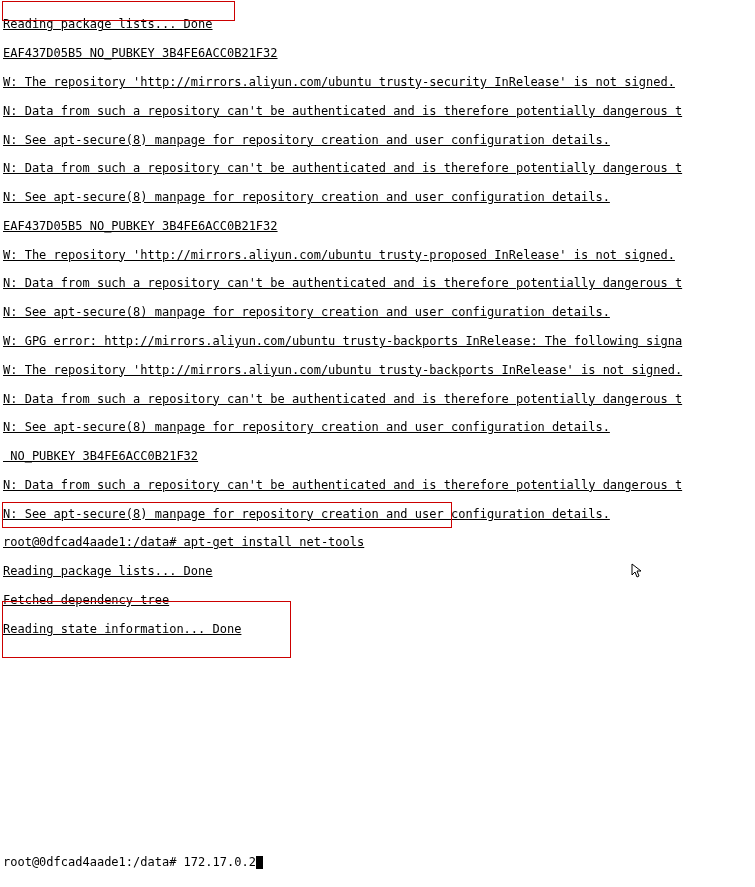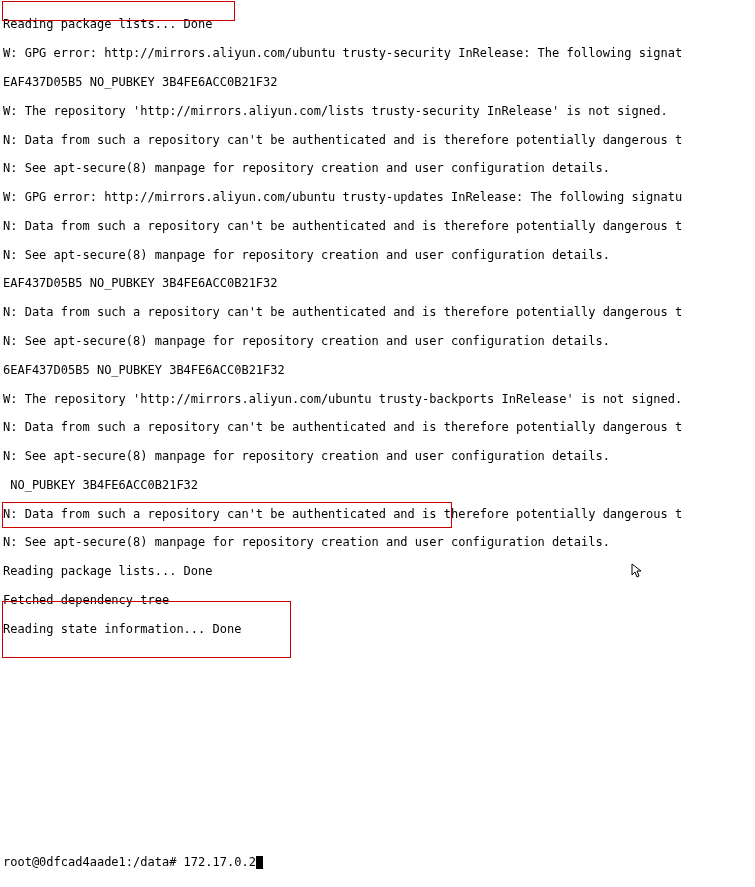--- a/index.html
+++ b/index.html
@@ -20,20 +20,21 @@
     }
     .terminal {
       white-space: pre;
       position: absolute;
       top: 0;
       left: 0;
       padding: 3px;
     }
     .line {
       display: block;
+      text-decoration: underline;
     }
     .strike {
       text-decoration: line-through;
     }
     .red-box-1 {
       position: absolute;
       top: 1px;
       left: 2px;
       width: 233px;
       height: 20px;
@@ -77,38 +78,38 @@
       bottom: 18px;
       left: 3px;
       white-space: pre;
     }
   </style>
 </head>
 <body>
 
 <div class="terminal">
 <span class="line">Reading package lists... Done</span>
-<span class="line">W: GPG error: http://mirrors.aliyun.com/ubuntu trusty-security InRelease: The following signat</span>
 <span class="line">EAF437D05B5 NO_PUBKEY 3B4FE6ACC0B21F32</span>
-<span class="line">W: The repository 'http://mirrors.aliyun.com/lists trusty-security InRelease' is not signed.</span>
+<span class="line">W: The repository 'http://mirrors.aliyun.com/ubuntu trusty-security InRelease' is not signed.</span>
 <span class="line">N: Data from such a repository can't be authenticated and is therefore potentially dangerous t</span>
 <span class="line">N: See apt-secure(8) manpage for repository creation and user configuration details.</span>
-<span class="line">W: GPG error: http://mirrors.aliyun.com/ubuntu trusty-updates InRelease: The following signatu</span>
 <span class="line">N: Data from such a repository can't be authenticated and is therefore potentially dangerous t</span>
 <span class="line">N: See apt-secure(8) manpage for repository creation and user configuration details.</span>
 <span class="line">EAF437D05B5 NO_PUBKEY 3B4FE6ACC0B21F32</span>
+<span class="line">W: The repository 'http://mirrors.aliyun.com/ubuntu trusty-proposed InRelease' is not signed.</span>
 <span class="line">N: Data from such a repository can't be authenticated and is therefore potentially dangerous t</span>
 <span class="line">N: See apt-secure(8) manpage for repository creation and user configuration details.</span>
-<span class="line">6EAF437D05B5 NO_PUBKEY 3B4FE6ACC0B21F32</span>
+<span class="line">W: GPG error: http://mirrors.aliyun.com/ubuntu trusty-backports InRelease: The following signa</span>
 <span class="line">W: The repository 'http://mirrors.aliyun.com/ubuntu trusty-backports InRelease' is not signed.</span>
 <span class="line">N: Data from such a repository can't be authenticated and is therefore potentially dangerous t</span>
 <span class="line">N: See apt-secure(8) manpage for repository creation and user configuration details.</span>
 <span class="line"> NO_PUBKEY 3B4FE6ACC0B21F32</span>
 <span class="line">N: Data from such a repository can't be authenticated and is therefore potentially dangerous t</span>
 <span class="line">N: See apt-secure(8) manpage for repository creation and user configuration details.</span>
+<span class="line">root@0dfcad4aade1:/data# apt-get install net-tools</span>
 <span class="line">Reading package lists... Done</span>
 <span class="line">Fetched dependency tree</span>
 <span class="line">Reading state information... Done</span>
 
 
 
 
 
 
 

